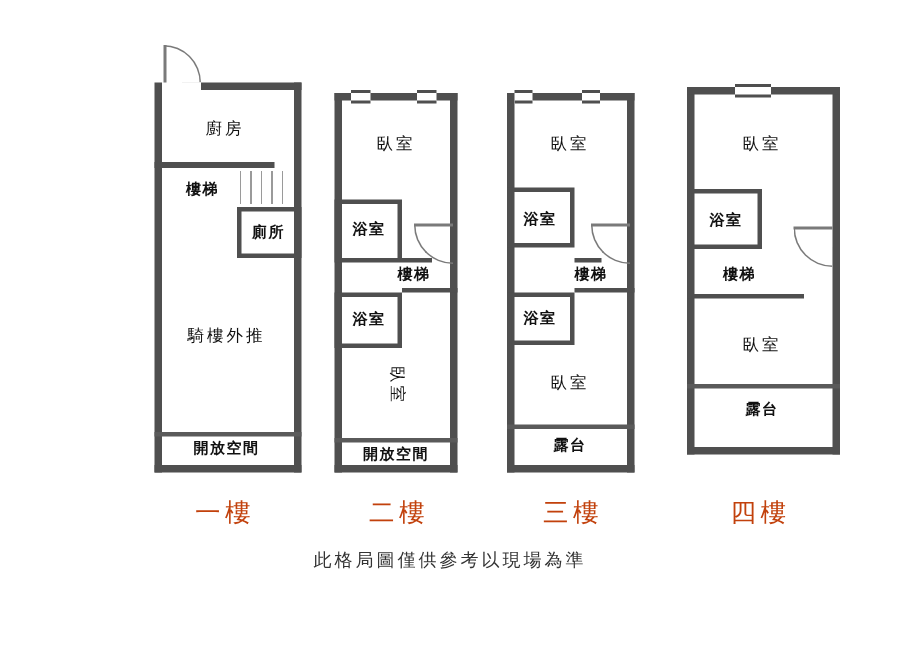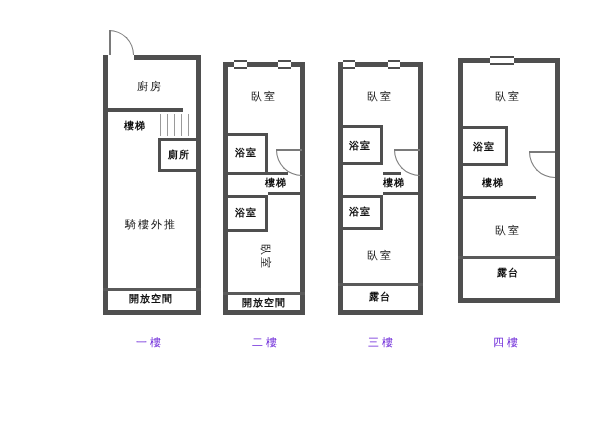--- a/index.html
+++ b/index.html
@@ -28,22 +28,22 @@
   .leaf-h { position:absolute; height:2px; background:#7a7a7a; }
 
   .stair-treads { position:absolute;
     background:repeating-linear-gradient(to right,#9a9a9a 0 1px,transparent 1px 7px); }
 
   .label { position:absolute; font-size:11px; letter-spacing:2px; white-space:nowrap;
            transform:translate(-50%,-50%); color:#111; }
   .label.small { font-size:10px; letter-spacing:1px;font-weight:bold; }
   .label.rot { transform:translate(-50%,-50%) rotate(90deg); }
 
-  .floor-label { position:absolute; font-size:11px; letter-spacing:3px; white-space:nowrap;
-                 transform:translate(-50%,-50%); color:#6d28d9; }
+  .floor-label { position:absolute; font-size:17px; letter-spacing:3px; white-space:nowrap;
+                 transform:translate(-50%,-50%); color:#c2410c; }
   .caption { position:absolute; left:300px; top:374px; font-size:12px; letter-spacing:2px;
              white-space:nowrap; transform:translate(-50%,-50%); color:#333; }
 </style>
 </head>
 <body>
 
 <div class="canvas">
 
   <div class="floor-group">
 
@@ -147,13 +147,14 @@
     <div class="wall-thin" style="left:420px;top:256px;width:102px;height:3px"></div>
 
     <div class="label" style="left:470px;top:96px">臥室</div>
     <div class="label small" style="left:446px;top:147px">浴室</div>
     <div class="label small" style="left:455px;top:183px">樓梯</div>
     <div class="label" style="left:470px;top:230px">臥室</div>
     <div class="label small" style="left:470px;top:273px">露台</div>
     <div class="floor-label" style="left:469px;top:342px">四樓</div>
   </div>
 
+  <div class="caption">此格局圖僅供參考以現場為準</div>
 </div>
 
 </body></html>

